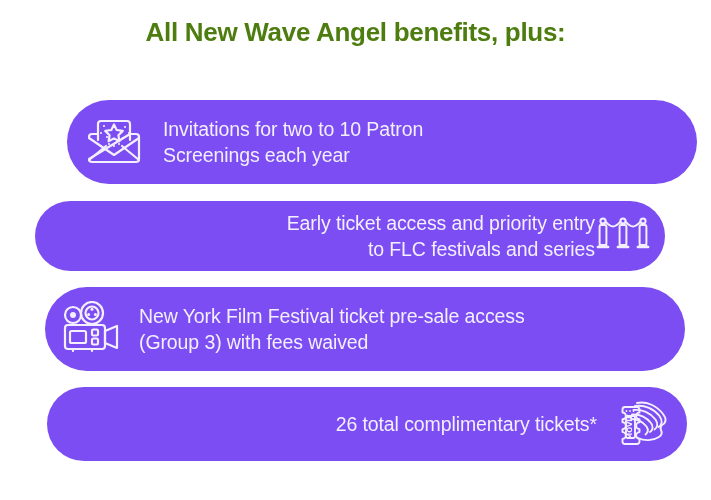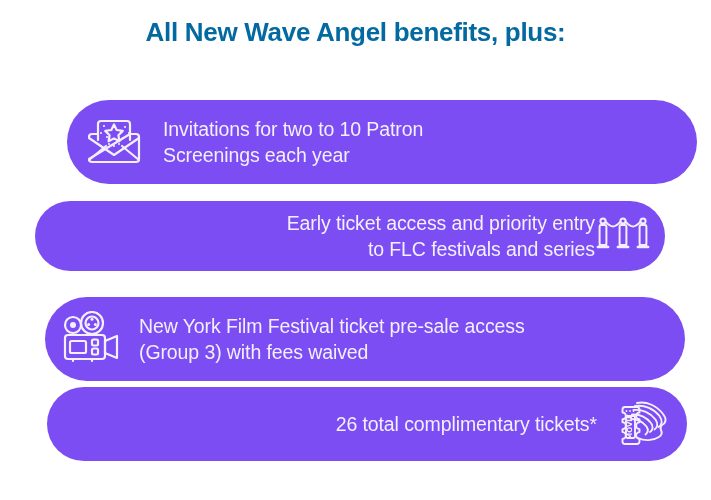--- a/index.html
+++ b/index.html
@@ -25,21 +25,21 @@
   .heading {
     position: absolute;
     left: 0;
     top: 17px;
     width: 711px;
     text-align: center;
     font-family: "Liberation Sans", sans-serif;
     font-weight: bold;
     font-size: 26px;
     letter-spacing: -0.3px;
-    color: #0369a1;
+    color: #4d7c0f;
     white-space: nowrap;
   }
 
   
   .pill {
     position: absolute;
     background: #7B4DF2;
     border-radius: 999px;
     display: flex;
     align-items: center;
@@ -78,21 +78,21 @@
     padding-right: 14px;
     justify-content: flex-end;
   }
   .pill-2 .pill-text {
     text-align: right;
   }
 
   
   .pill-3 {
     left: 45px;
-    top: 297px;
+    top: 287px;
     width: 640px;
     height: 84px;
     padding-left: 14px;
     padding-right: 20px;
   }
   .pill-3 .pill-text {
     margin-left: 16px;
     text-align: left;
   }
 

